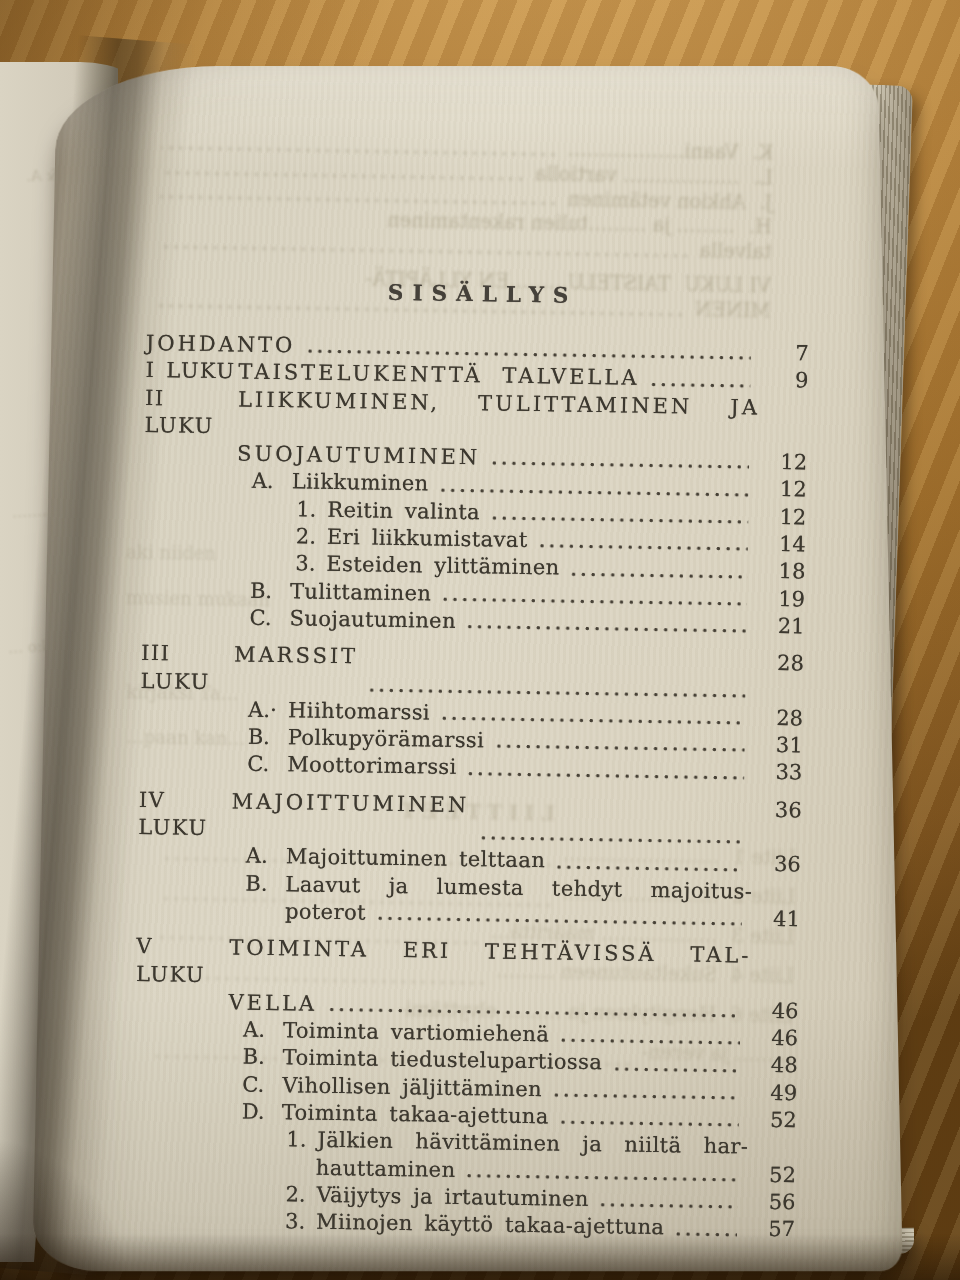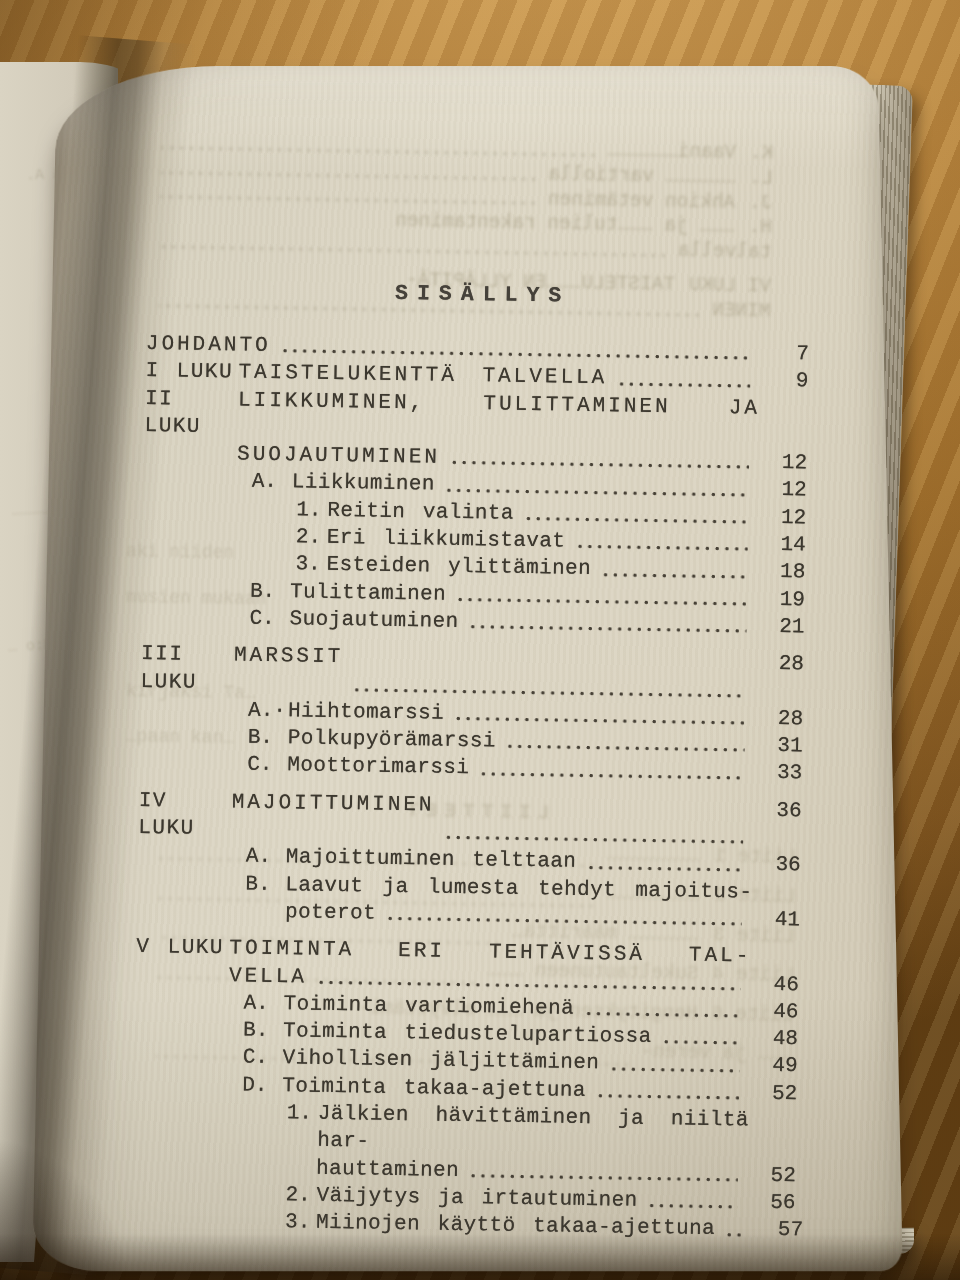--- a/index.html
+++ b/index.html
@@ -1,20 +1,20 @@
 <!DOCTYPE html>
 <html><head>
 <meta charset="utf-8">
 <style>
   html,body{margin:0;padding:0;}
   body{
     width:960px;height:1280px;overflow:hidden;position:relative;
     font-family:"DejaVu Serif","Liberation Serif",serif;
   }
-  .scene{position:absolute;inset:0;font-family:Liberation Mono, monospace;}
+  .scene{position:absolute;inset:0;}
 
   
   .wood{
     position:absolute;inset:0;
     background:
       linear-gradient(115deg, rgba(70,45,15,.38) 0%, rgba(70,45,15,.08) 14%, transparent 26%),
       repeating-linear-gradient(112deg, rgba(255,228,165,.12) 0 14px, rgba(95,58,16,.10) 14px 32px),
       radial-gradient(140% 95% at 60% -12%, #d2a159 0%, #b8853e 36%, #a1702d 60%, #7f5520 84%, #5d3c12 100%);
   }
   .wood-bottom-shadow{

